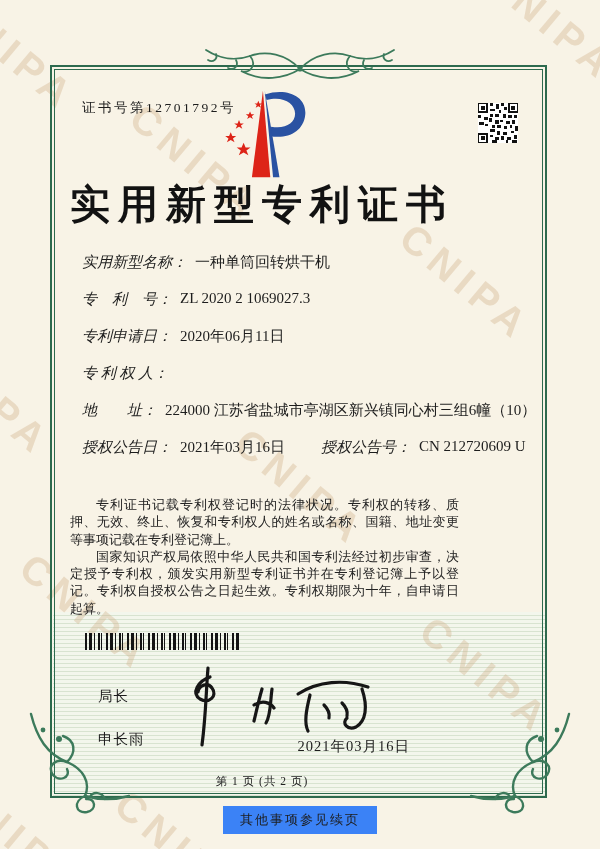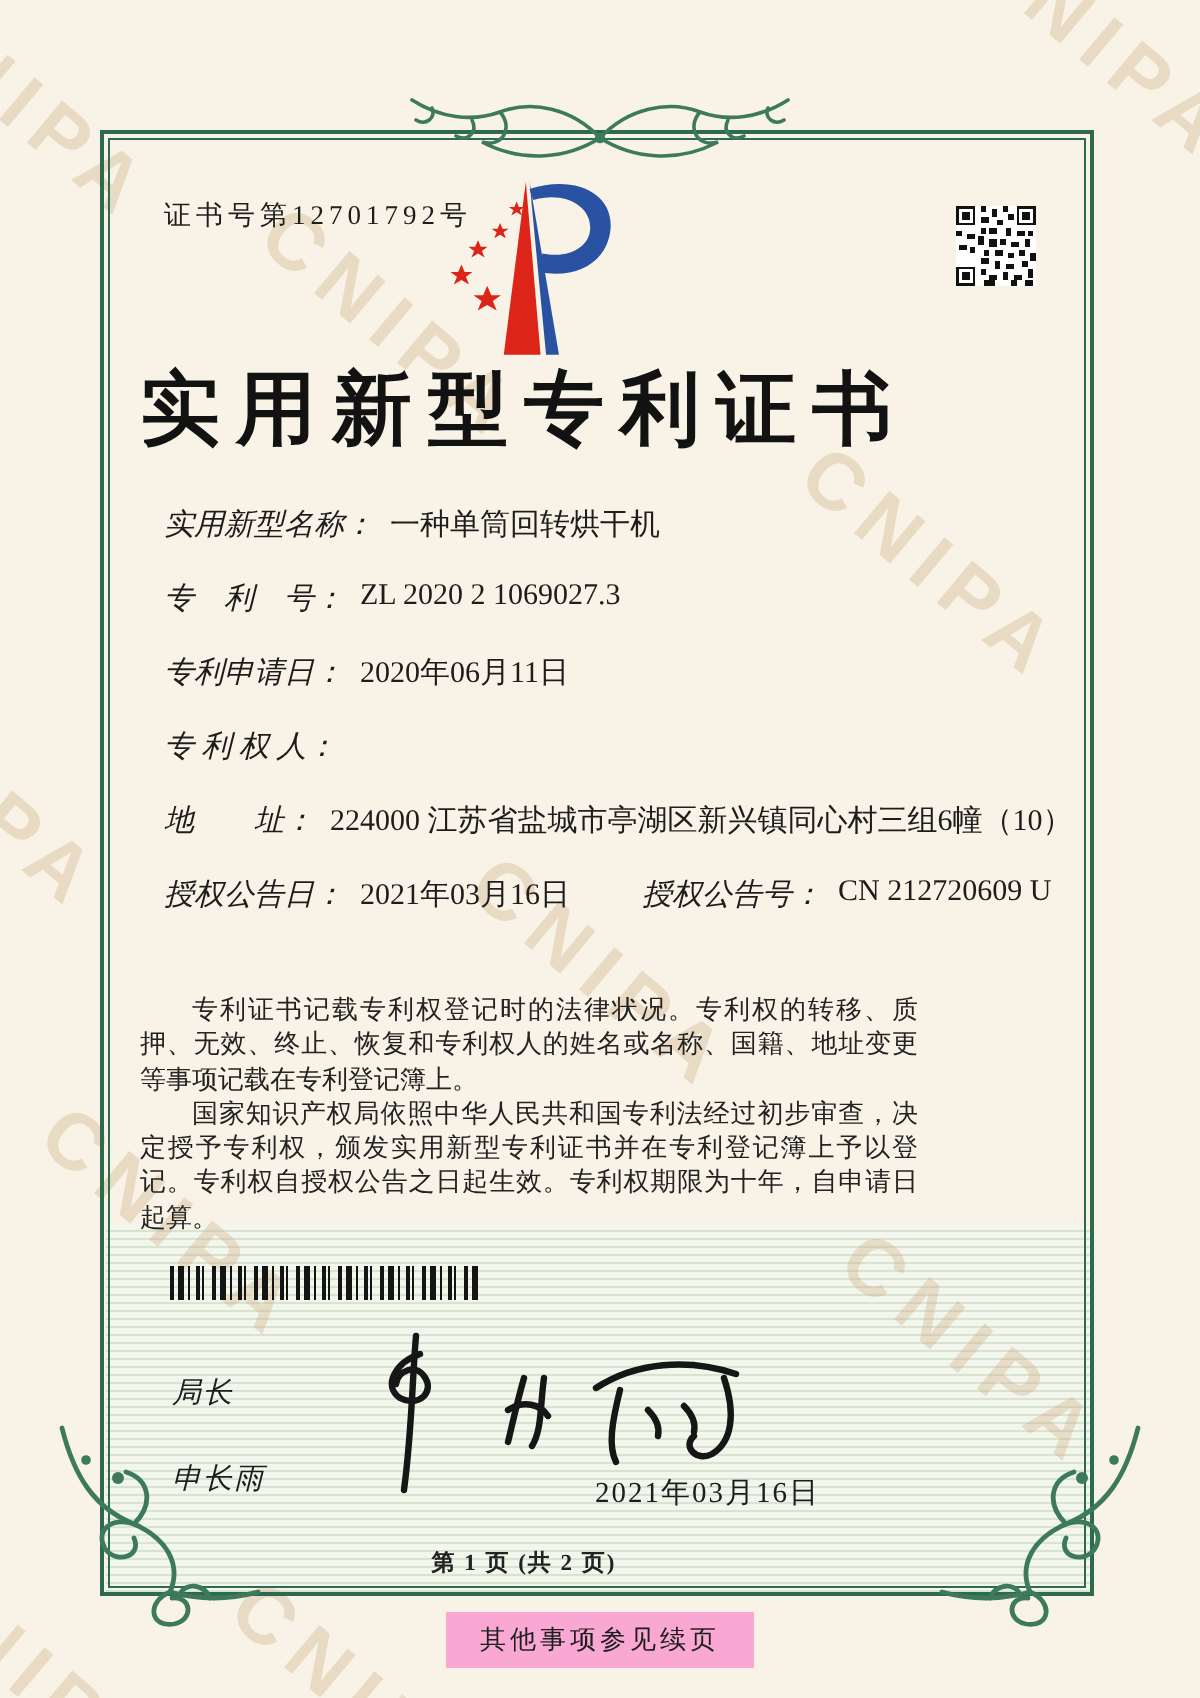--- a/index.html
+++ b/index.html
@@ -51,28 +51,28 @@
   .barcode{
     position:absolute;left:35px;top:568px;width:156px;height:17px;
     background-image:
       repeating-linear-gradient(90deg,
         #141414 0 2px, transparent 2px 4px,
         #141414 4px 7px, transparent 7px 9px,
         #141414 9px 10px, transparent 10px 13px,
         #141414 13px 15px, transparent 15px 16px,
         #141414 16px 17px, transparent 17px 21px);
   }
-  .signer{position:absolute;left:36px;top:622px;font-size:14.5px;letter-spacing:1px;font-style:italic;}
+  .signer{position:absolute;left:48px;top:622px;font-size:14.5px;letter-spacing:1px;}
   .signer .s-name{margin-top:24px;}
   .signature{position:absolute;left:108px;top:598px;}
   .grant-date{position:absolute;right:64px;top:672px;font-size:14.5px;letter-spacing:1px;}
-  .page-no{position:absolute;left:0;width:100%;top:709px;text-align:center;font-size:11.5px;letter-spacing:1px;color:#222;font-weight:bold;}
+  .page-no{position:absolute;left:0;width:100%;top:709px;text-align:center;font-size:11.5px;letter-spacing:1px;color:#222;}
   .continuation{
     position:absolute;left:50%;top:806px;transform:translateX(-50%);z-index:4;
-    background:#f9a8d4;padding:5px 17px;font-size:13px;letter-spacing:2px;white-space:nowrap;
+    background:#3b82f6;padding:5px 17px;font-size:13px;letter-spacing:2px;white-space:nowrap;
   }
 </style>
 </head>
 <body>
 
 <div class="page">
 
   <div class="band"></div>
 
   <span class="wm" style="left:-35px;top:-15px">CNIPA</span>

